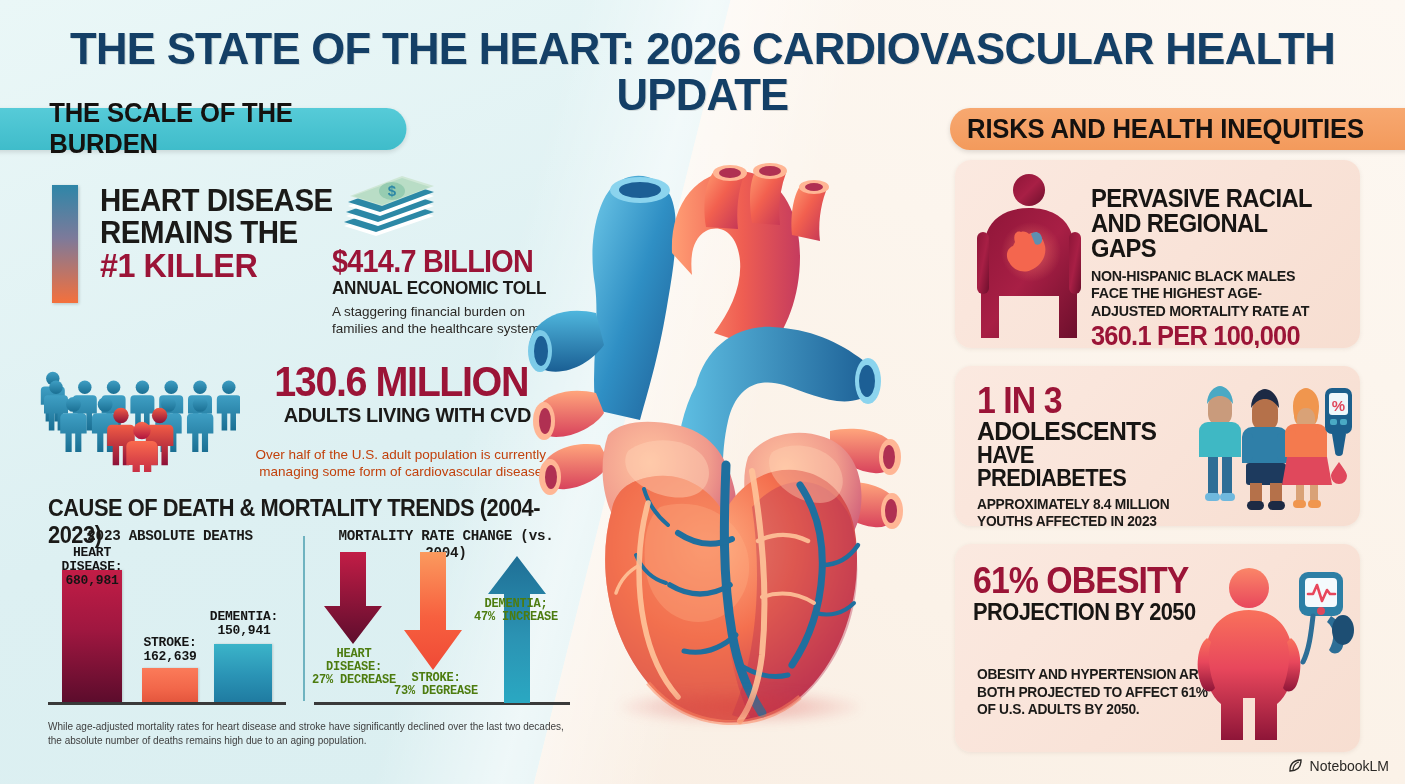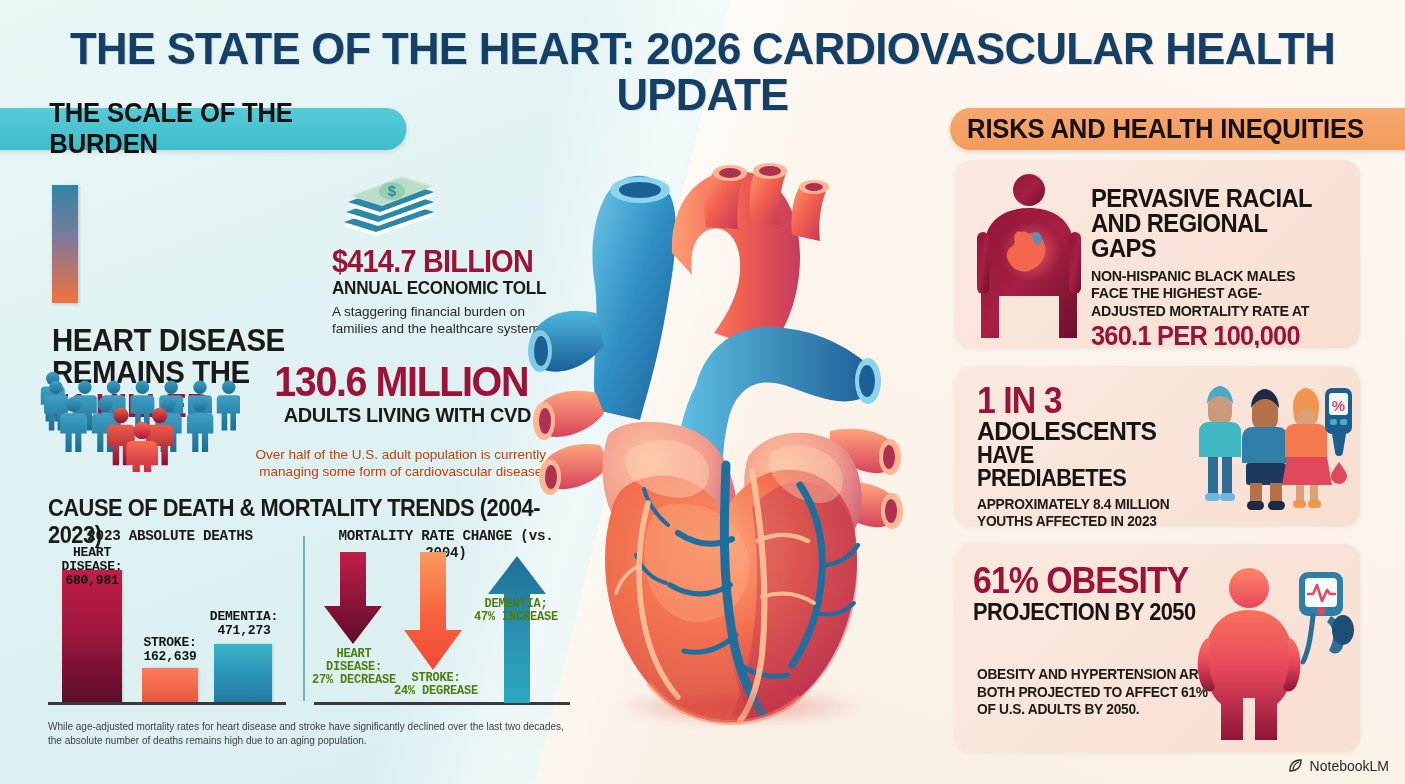--- a/index.html
+++ b/index.html
@@ -59,21 +59,21 @@
     background:linear-gradient(180deg,#f7a870,#f39a5c);
     border-radius:22px 0 0 22px;
     padding-left:18px;
     box-shadow:0 2px 5px rgba(0,0,0,.13);
   }
 
   
   #left-col { position:absolute; left:0; top:160px; width:600px; height:620px; }
 
   
-  #killer-block { position:absolute; left:52px; top:25px; display:flex; gap:22px;flex-direction:column; }
+  #killer-block { position:absolute; left:52px; top:25px; display:flex; gap:22px; }
   #killer-bar {
     width:26px; height:118px; flex:none;
     background:linear-gradient(180deg,#2e86a8 0%, #7d7a9a 45%, #f4703c 100%);
     box-shadow:1px 1px 3px rgba(0,0,0,.2);
   }
   #killer-text { font-weight:bold; font-size:31px; line-height:1.02; color:#1b1a18; letter-spacing:-0.5px; transform:scaleX(0.95); transform-origin:left center;}
   #killer-text .accent { color:#9b1437; font-size:34px; }
 
   
   #money-block { position:absolute; left:332px; top:12px; width:240px; }
@@ -270,21 +270,21 @@
           <span>HEART DISEASE:</span><br><span>680,981</span>
         </div>
 
         <div class="bar" style="left:94px; width:56px; height:34px; background:linear-gradient(180deg,#fb7b59 0%,#f2674a 60%,#e4563d 100%);"></div>
         <div class="bar-label" style="left:76px; top:86px; width:92px;">
           <span>STROKE:</span><br><span>162,639</span>
         </div>
 
         <div class="bar" style="left:166px; width:58px; height:58px; background:linear-gradient(180deg,#3bb4c9 0%,#2a93b5 55%,#1f7ba1 100%);"></div>
         <div class="bar-label" style="left:150px; top:60px; width:92px;">
-          <span>DEMENTIA:</span><br><span>471,273</span>
+          <span>DEMENTIA:</span><br><span>150,941</span>
         </div>
       </div>
     </div>
 
     <div class="chart-panel" id="panel-arrows">
       <div class="chart-sub">MORTALITY RATE CHANGE (vs. 2004)</div>
 
       <div style="position:absolute; left:0; top:22px; width:256px; height:155px;">
         <div class="baseline" style="width:256px;"></div>
 
@@ -305,21 +305,21 @@
           <defs>
               <linearGradient id="adown2" x1="0" y1="0" x2="0" y2="1">
             <stop offset="0%" stop-color="#fb9a5e"></stop>
                 <stop offset="55%" stop-color="#f7603f"></stop>
                 <stop offset="100%" stop-color="#ef4a36"></stop>
               </linearGradient>
             </defs>
           <path d="M18 0 h26 v78 h16 L31 118 L2 78 h16 z" fill="url(#adown2)"></path>
         </svg>
         <div class="arrow-label" style="left:74px; top:122px; width:96px;">
-          <span>STROKE:</span><br><span>24% DEGREASE</span>
+          <span>STROKE:</span><br><span>73% DEGREASE</span>
         </div>
 
         <svg class="arrow" style="left:172px; top:6px; width:62px; height:147px;" viewBox="0 0 62 147">
           <defs>
               <linearGradient id="aup1" x1="0" y1="0" x2="0" y2="1">
             <stop offset="0%" stop-color="#1f6f96"></stop>
                 <stop offset="55%" stop-color="#2b93b3"></stop>
                 <stop offset="100%" stop-color="#2aa8c2"></stop>
               </linearGradient>
             </defs>

